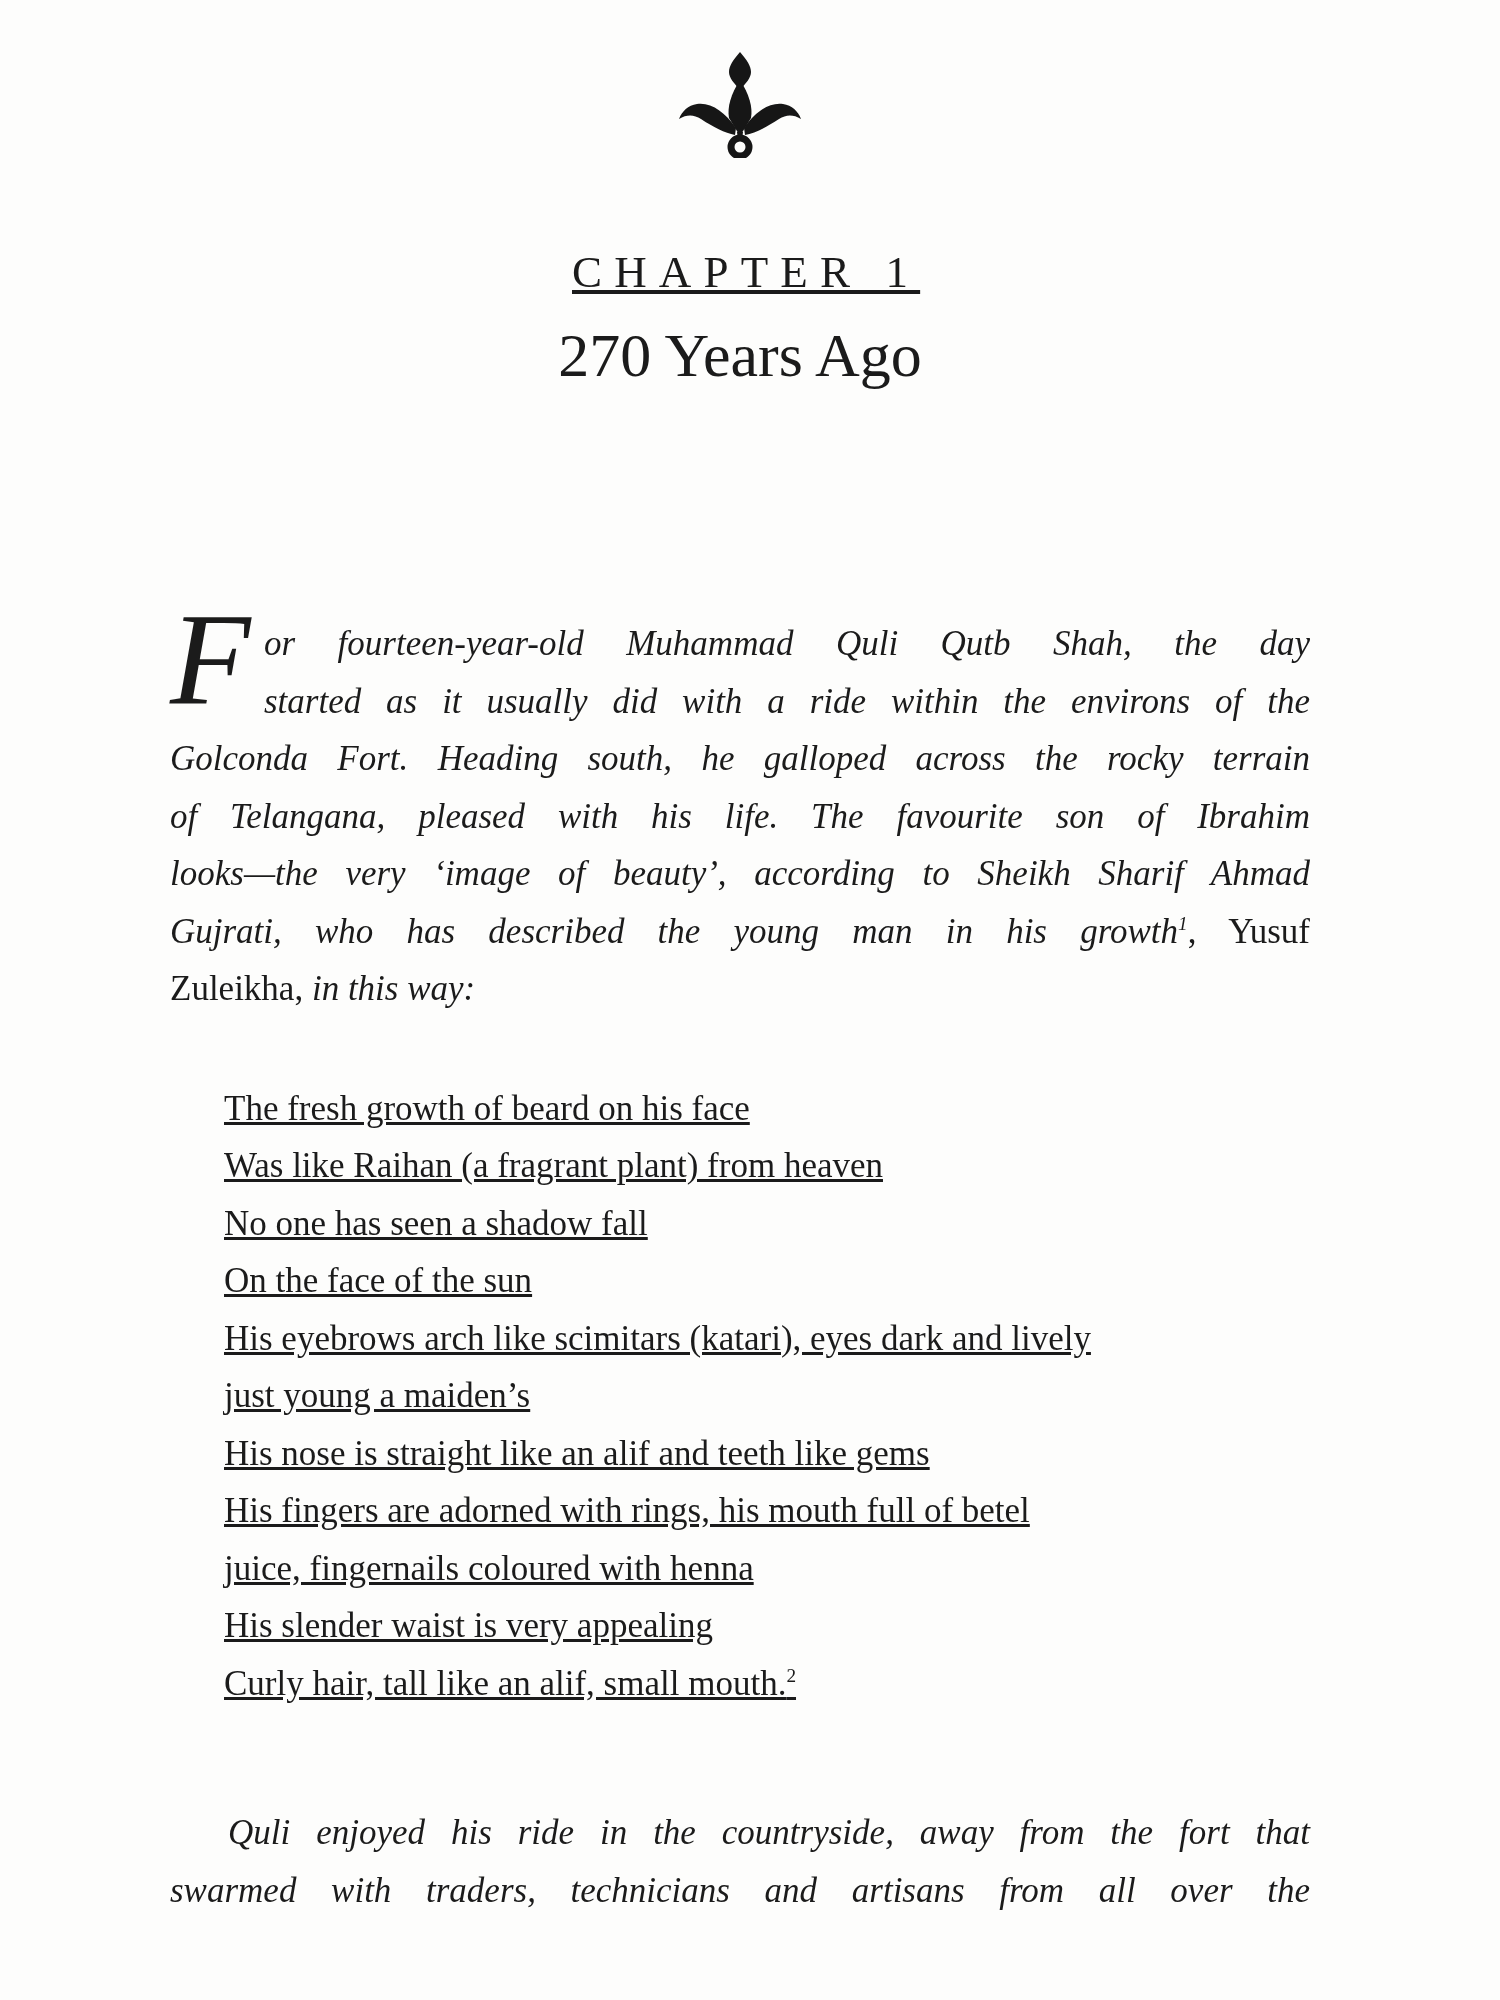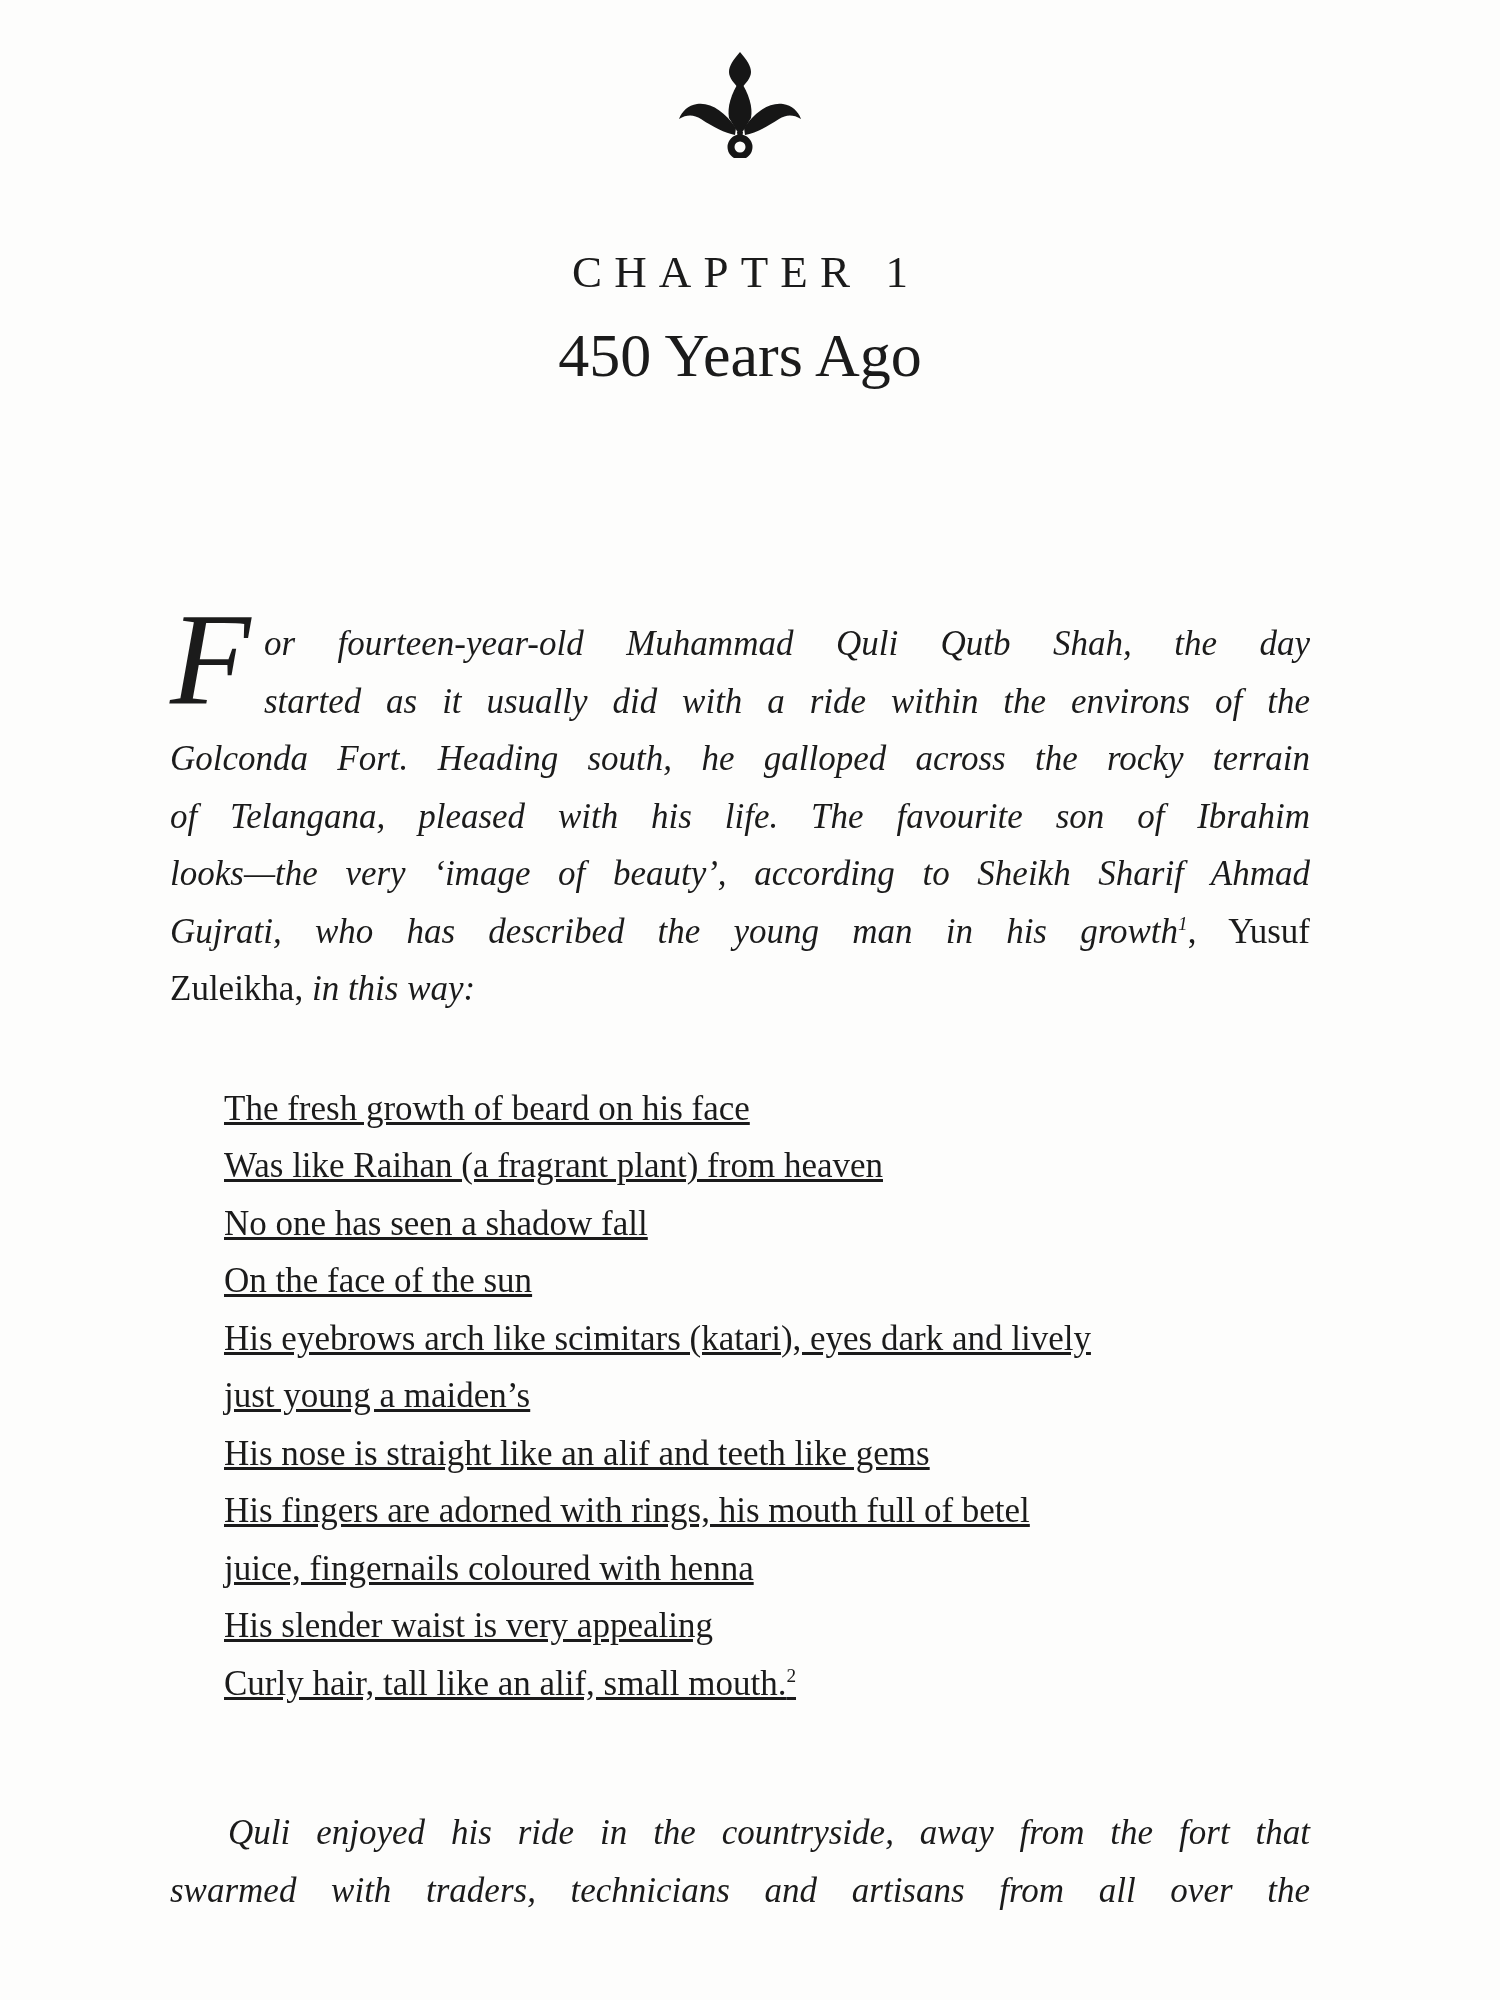--- a/index.html
+++ b/index.html
@@ -105,22 +105,22 @@
         <path d="M57 76 C46 60 32 50 18 52 C9 53.5 3 59 0 67 C8 62 15 62.5 22 67 C34 75 46 81 56 83 Z"></path>
 
         <path d="M65 76 C76 60 90 50 104 52 C113 53.5 119 59 122 67 C114 62 107 62.5 100 67 C88 75 76 81 66 83 Z"></path>
 
         <path d="M58 80 L64 80 L63 88 L59 88 Z"></path>
       </g>
       <circle cx="61" cy="95" r="9" fill="none" stroke="#161616" stroke-width="7"></circle>
     </svg>
   </div>
 
-  <h2 class="chapter-label" style="margin-bottom:16px;">CHAPTER 1</h2>
-  <h1 class="chapter-title" style="margin-bottom:0;">450 Years Ago</h1>
+  <h2 class="chapter-label" style="margin-bottom:16px;text-decoration:underline;">CHAPTER 1</h2>
+  <h1 class="chapter-title" style="margin-bottom:0;">270 Years Ago</h1>
 
   <div class="opening">
     <span class="dropcap">F</span>
     <div class="jline">or fourteen-year-old Muhammad Quli Qutb Shah, the day</div>
     <div class="jline">started as it usually did with a ride within the environs of the</div>
     <div class="jline">Golconda Fort. Heading south, he galloped across the rocky terrain</div>
     <div class="jline">of Telangana, pleased with his life. The favourite son of Ibrahim</div>
     <div class="jline">looks—the very ‘image of beauty’, according to Sheikh Sharif Ahmad</div>
     <div class="jline"><span>Gujrati, who has described the young man in his growth</span><sup class="fn">1</sup><span class="rom">, Yusuf</span></div>
     <div class="jline natural"><span class="rom">Zuleikha,</span><span> in this way:</span></div>

